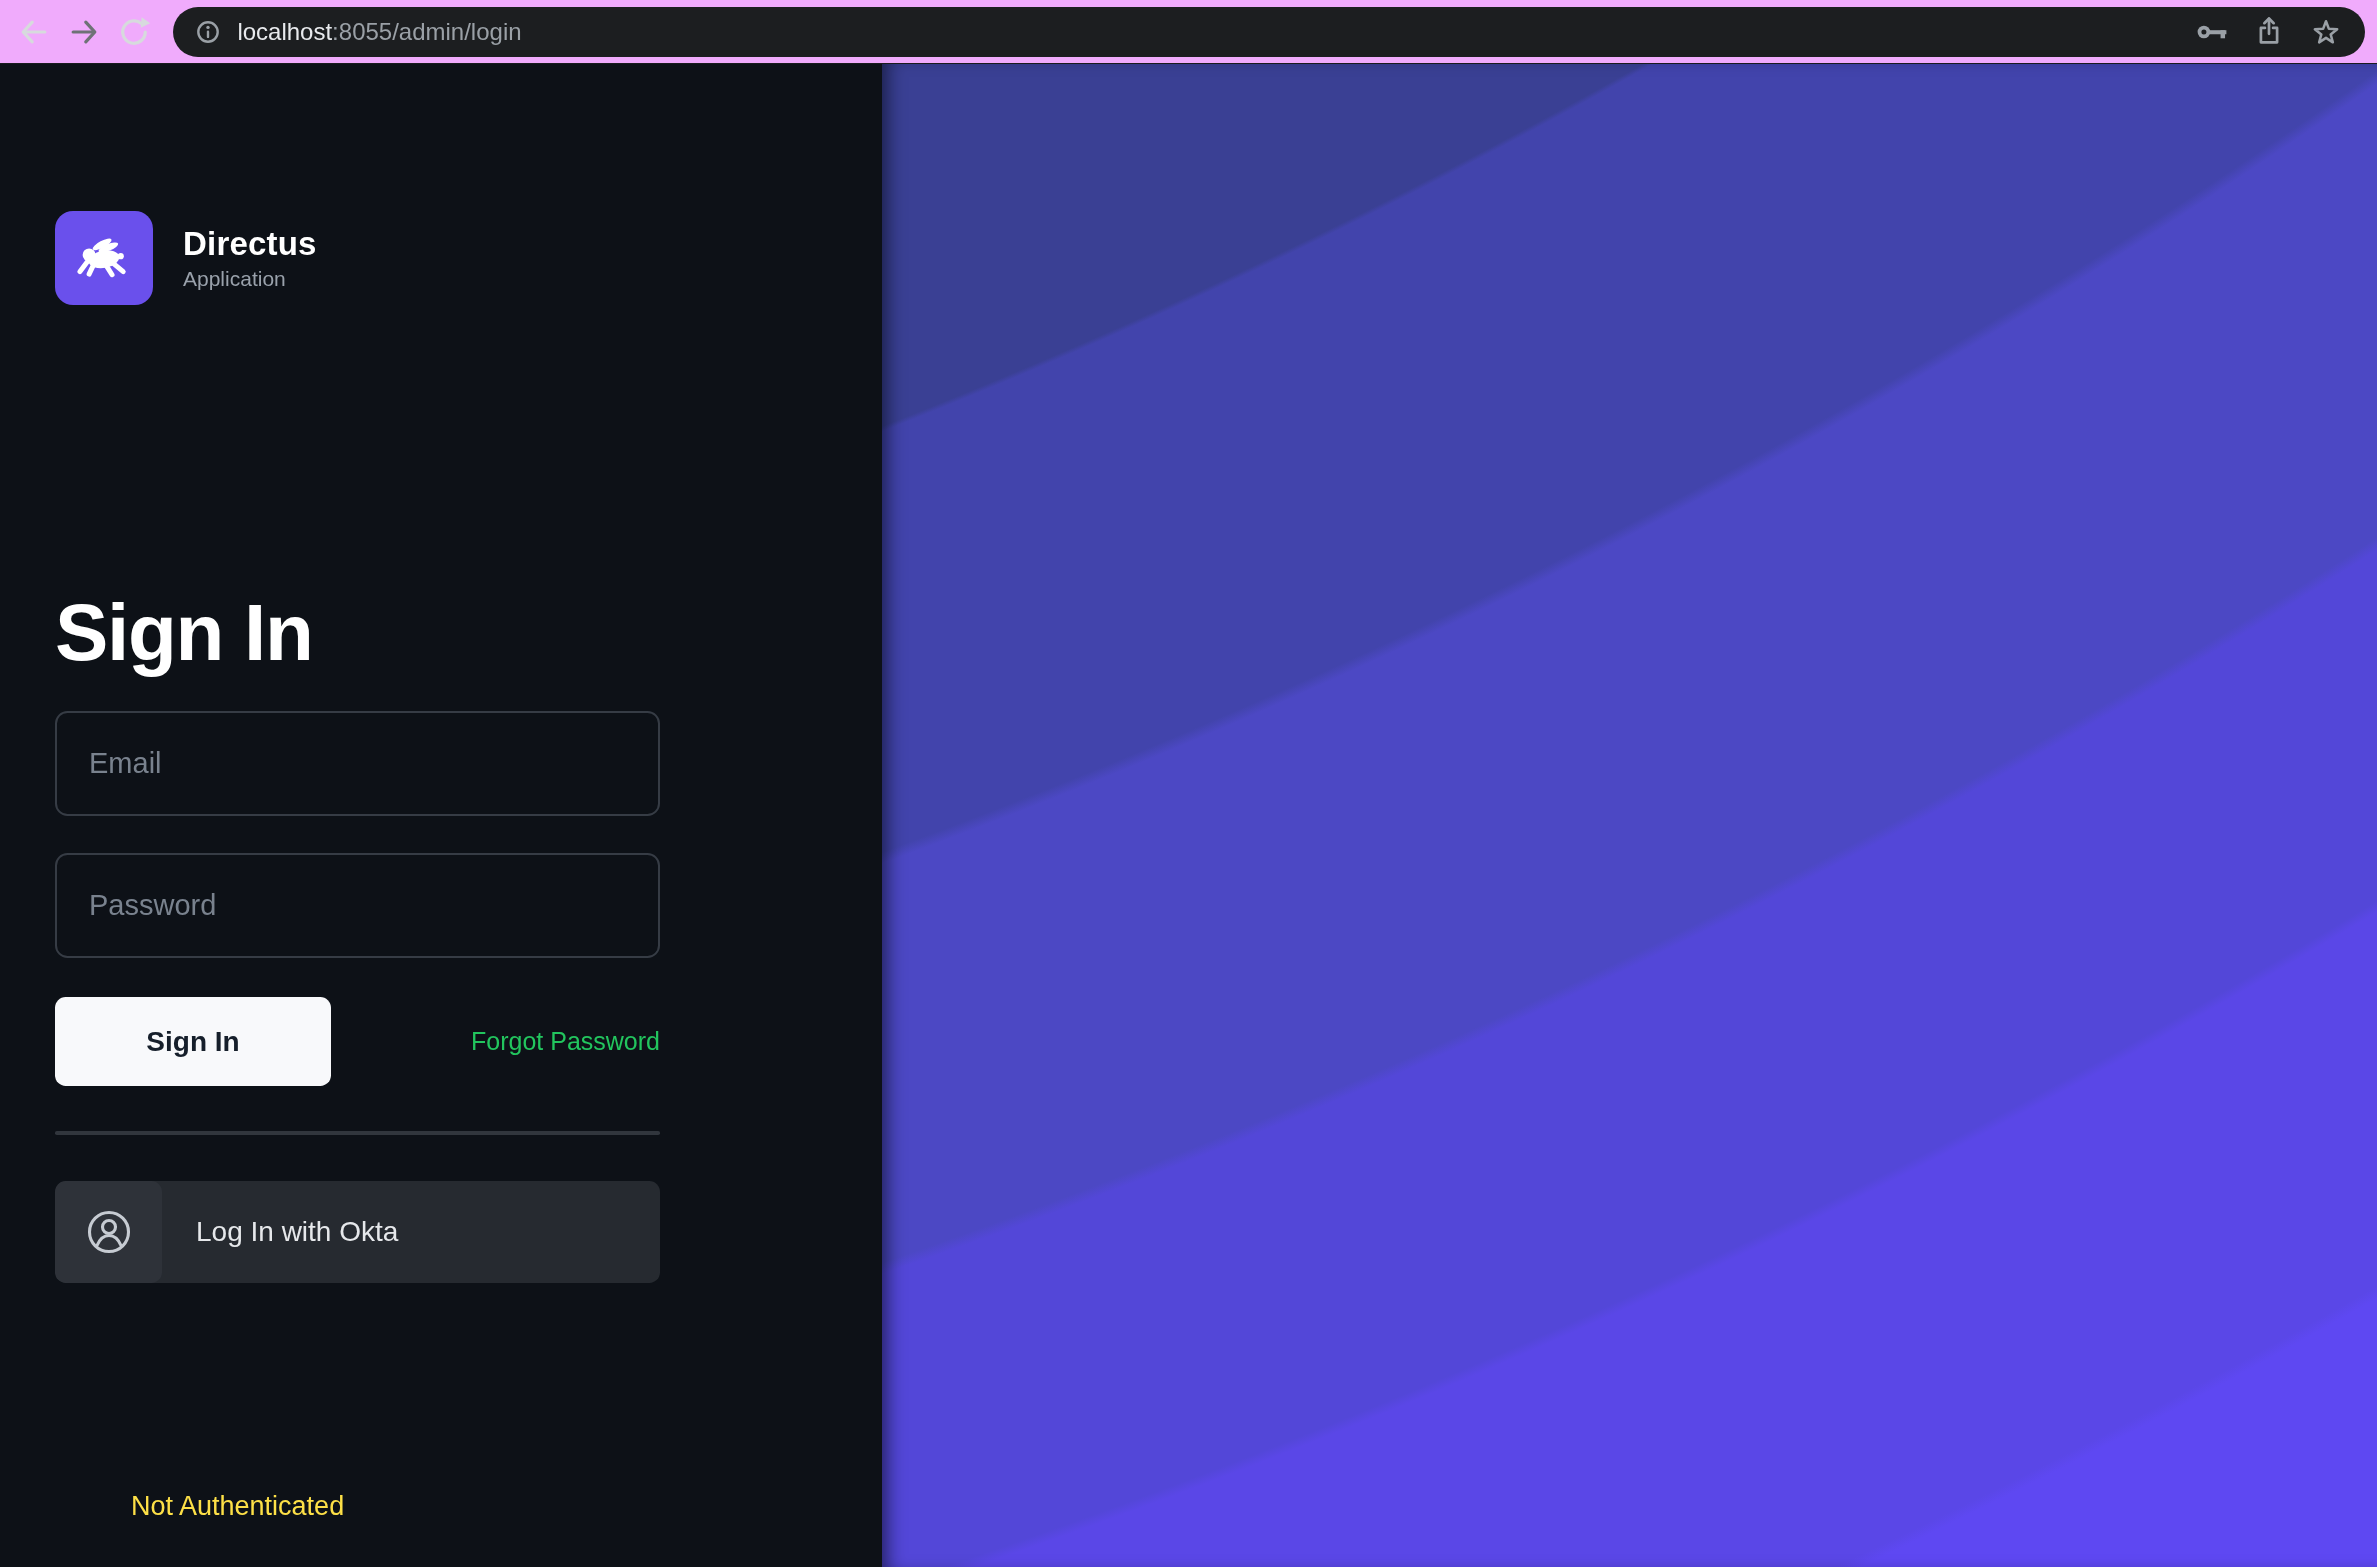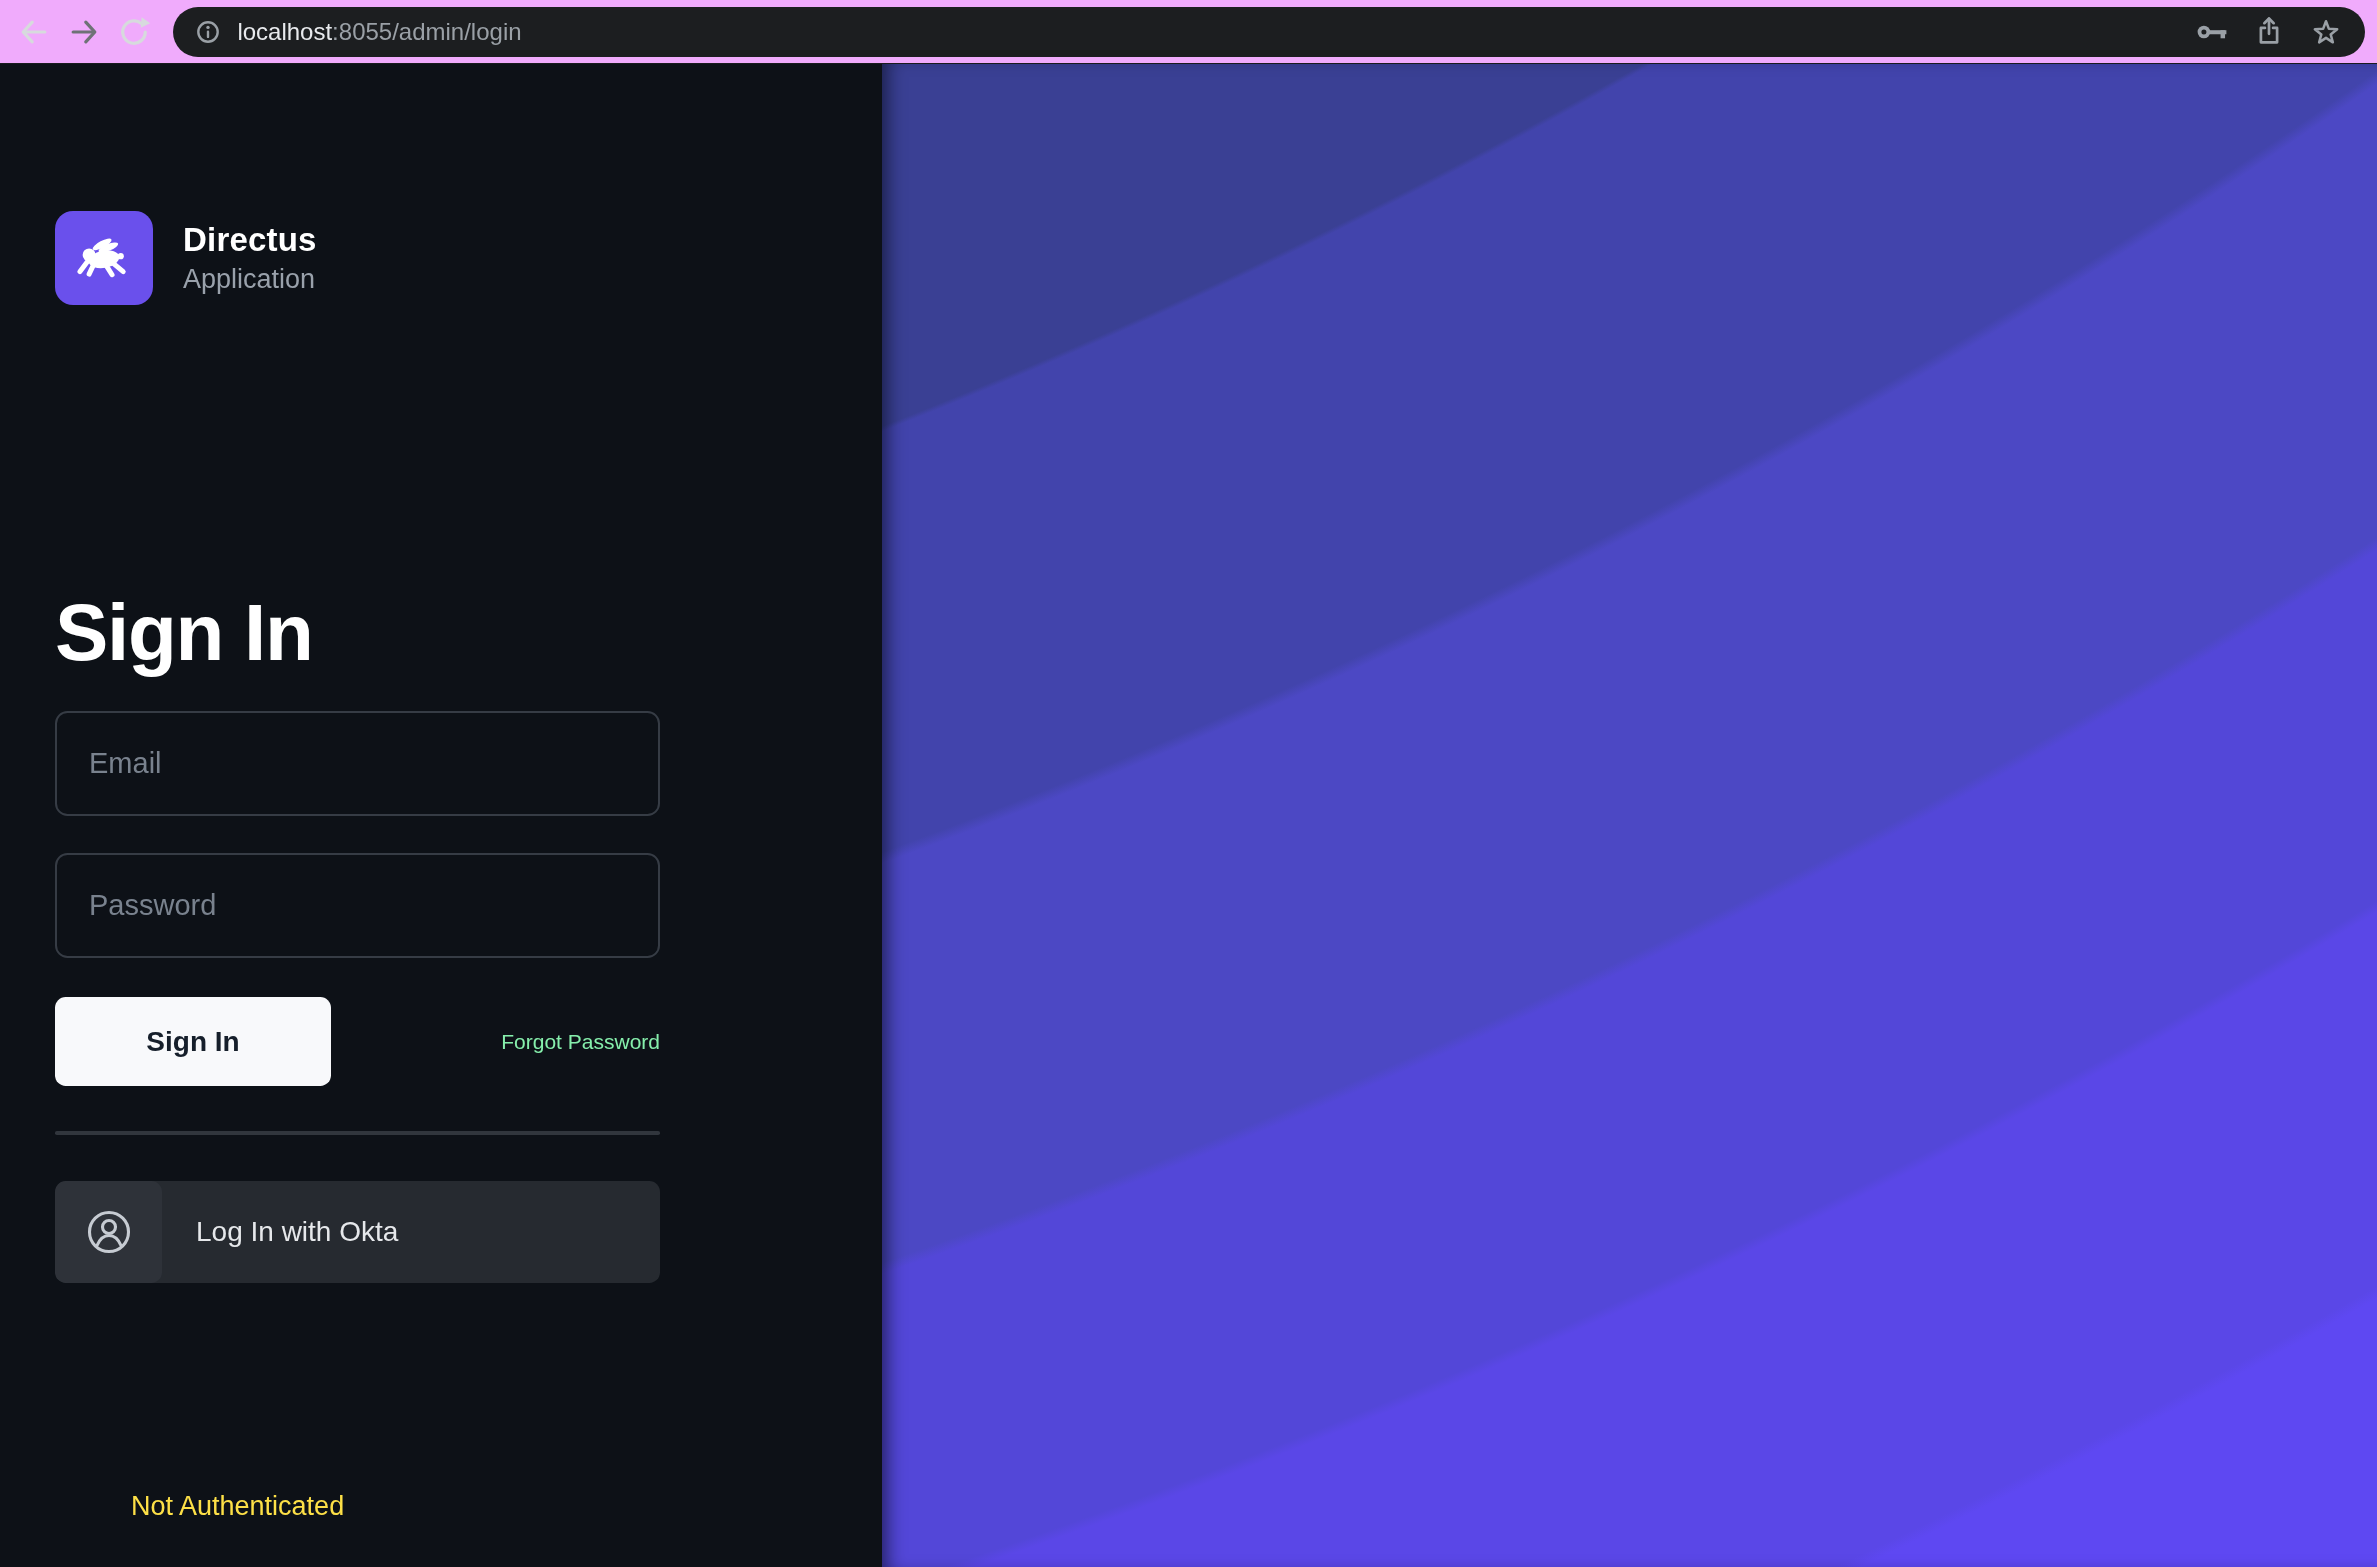--- a/index.html
+++ b/index.html
@@ -23,38 +23,38 @@
   
   .page { flex:1; display:flex; min-height:0; }
 
   .login-panel { width:882px; flex:0 0 882px; background:#0D1117; position:relative;
                  padding:147px 141px 0 55px; }
 
   .brand { display:flex; align-items:center; gap:30px; }
   .logo { width:98px; height:94px; border-radius:18px; background:#6A50EC;
           display:flex; align-items:center; justify-content:center; flex:0 0 auto; }
   .brand-name { font-size:33px; font-weight:bold; color:#FFFFFF; letter-spacing:0.2px; }
-  .brand-sub  { font-size:27px; color:#99A1AB; margin-top:4.5px; }
+  .brand-sub  { font-size:21px; color:#99A1AB; margin-top:4.5px; }
 
   .title { margin-top:283px; font-size:80px; line-height:89px; font-weight:800;
            letter-spacing:-1.3px; color:#FFFFFF; }
 
   .form { width:605px; margin-top:34px; }
   .field { display:block; width:605px; height:105px; background:transparent;
            border:2.7px solid #363C45; border-radius:12.5px; padding:0 32px;
            font-size:29px; color:#E8EAED; outline:none;
            font-family:"Liberation Sans","DejaVu Sans",sans-serif; }
   .field::placeholder { color:#79828E; opacity:1; }
   .field + .field { margin-top:37px; }
 
   .actions { margin-top:39px; display:flex; align-items:center; justify-content:space-between; }
   .signin-btn { width:276px; height:89px; border:none; border-radius:10.7px; background:#F8F9FB;
                 color:#161F2B; font-size:28px; font-weight:bold; cursor:pointer;
                 font-family:"Liberation Sans","DejaVu Sans",sans-serif; }
-  .forgot { font-size:21px; color:#86efac; text-decoration:none; cursor:pointer; }
+  .forgot { font-size:25px; color:#22c55e; text-decoration:none; cursor:pointer; }
 
   .divider { margin-top:45px; width:605px; height:3.6px; border-radius:1.8px; background:#31363D; }
 
   .okta-btn { margin-top:46px; width:605px; height:102px; border:none; border-radius:10.7px;
               background:#262A30; display:flex; align-items:center; padding:0; cursor:pointer;
               overflow:hidden; }
   .okta-icon-cell { width:107px; height:102px; background:#2E3239; border-radius:10.7px;
                     display:flex; align-items:center; justify-content:center; flex:0 0 auto; }
   .okta-label { margin-left:34px; font-size:28px; color:#E6E8EB;
                 font-family:"Liberation Sans","DejaVu Sans",sans-serif; }

